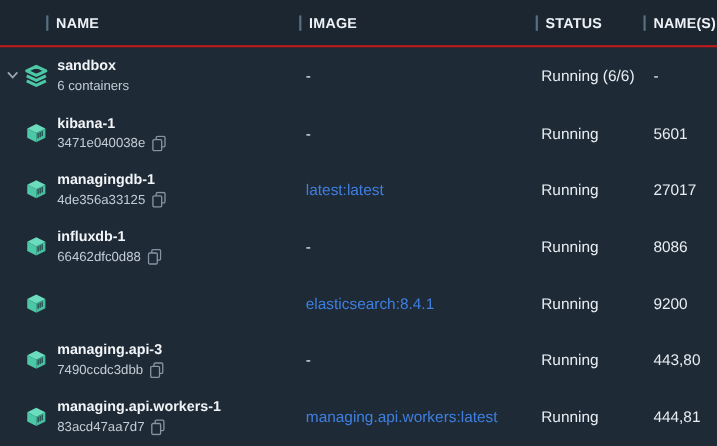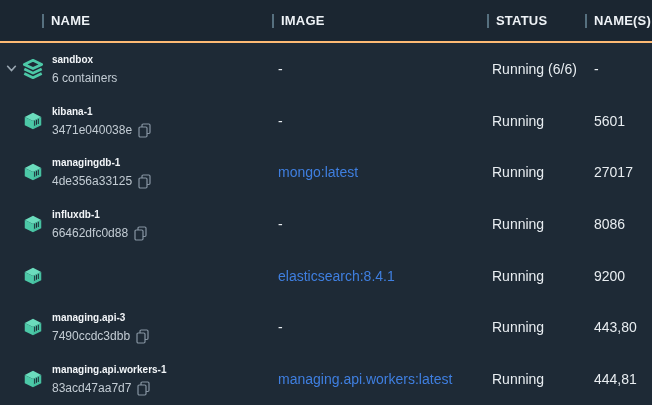--- a/index.html
+++ b/index.html
@@ -7,21 +7,21 @@
     width:652px;height:405px;overflow:hidden;
     background:#1e2a36;
     font-family:"Liberation Sans","DejaVu Sans",sans-serif;
     -webkit-font-smoothing:antialiased;
   }
   .table{width:652px;height:405px;display:flex;flex-direction:column;}
   
   .header{
     height:43px;min-height:43px;box-sizing:border-box;
     background:#1b2631;
-    border-bottom:2px solid #fdba74;
+    border-bottom:2px solid #b91c1c;
     display:grid;grid-template-columns:272px 215px 98px 1fr;
     align-items:center;
   }
   .hcell{display:flex;align-items:center;gap:7px;}
   .hcell.first{padding-left:42px;}
   .hsep{width:2px;height:14px;background:#56707f;}
   .hlabel{
     color:#eef2f6;font-size:13px;font-weight:700;letter-spacing:.2px;
     white-space:nowrap;
   }
@@ -29,21 +29,21 @@
   .tbody{flex:1;display:flex;flex-direction:column;}
   .row{
     flex:1;
     display:grid;grid-template-columns:272px 215px 98px 1fr;
     align-items:center;
   }
   .name-cell{display:flex;align-items:center;padding-left:5px;}
   .chev{width:13px;display:flex;justify-content:center;align-items:center;cursor:pointer;}
   .row-icon{width:22px;height:22px;margin-left:4px;display:flex;align-items:center;justify-content:center;}
   .name-text{margin-left:8px;display:flex;flex-direction:column;justify-content:center;}
-  .title{color:#f2f5f8;font-size:10px;font-weight:700;line-height:18px;white-space:nowrap;}
+  .title{color:#f2f5f8;font-size:13px;font-weight:700;line-height:18px;white-space:nowrap;}
   .subline{display:flex;align-items:center;gap:6px;margin-top:1px;}
   .subtitle{color:#c3ccd4;font-size:12px;line-height:17px;white-space:nowrap;}
   .copy-btn{display:flex;align-items:center;cursor:pointer;}
   .cell{color:#e8edf1;font-size:14px;white-space:nowrap;}
   .image-cell{padding-left:6px;}
   .status-cell{padding-left:5px;}
   .ports-cell{padding-left:9px;}
   .image-cell .link{color:#3f7fe0;cursor:pointer;}
 </style>
 </head>
@@ -164,21 +164,21 @@
           <span class="copy-btn">
             <svg width="13" height="15" viewBox="0 0 13 15" fill="none" stroke="#8795a3" stroke-width="1.2">
               <rect x="4" y="1" width="8" height="9.5" rx="1.2"></rect>
               <rect x="1" y="4" width="8" height="10" rx="1.2" fill="#1e2a36"></rect>
             </svg>
           </span>
         </span>
       </span>
     </div>
     <div class="cell image-cell">
-      <span class="link">mongo:latest</span>
+      <span class="link">latest:latest</span>
     </div>
     <div class="cell status-cell">Running</div>
     <div class="cell ports-cell">27017</div>
   </div>
       <div class="row">
     <div class="name-cell">
       <span class="chev" style="visibility: hidden;">
         <svg width="11" height="11" viewBox="0 0 10 10">
               <path d="M1.5 3 L5 6.8 L8.5 3" stroke="#9aa7b2" stroke-width="1.5" fill="none" stroke-linecap="round"></path>
             </svg>

